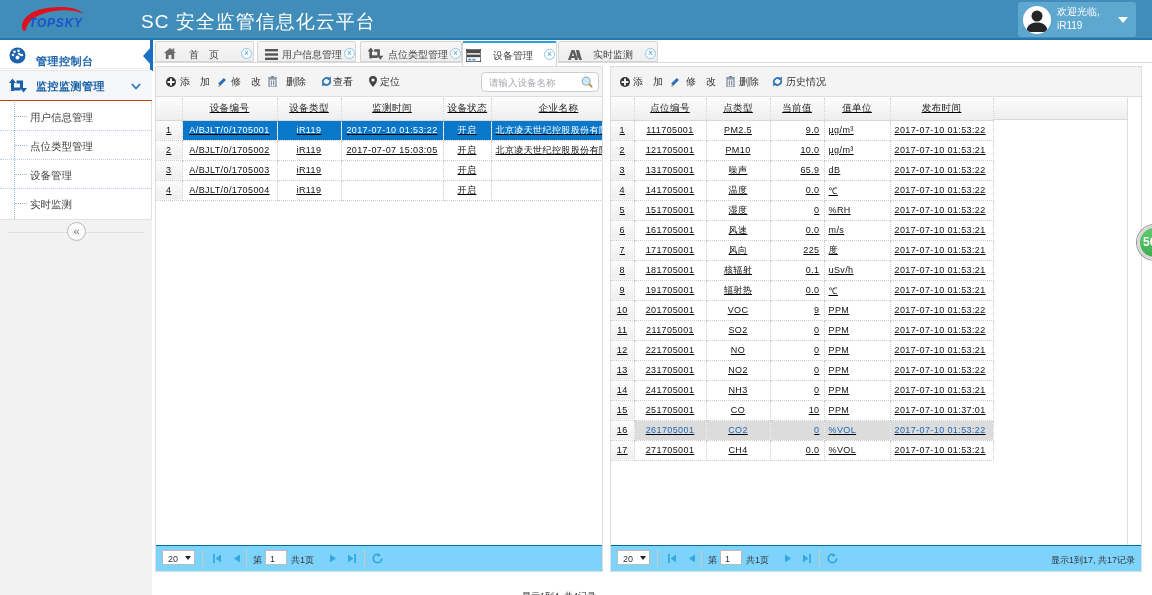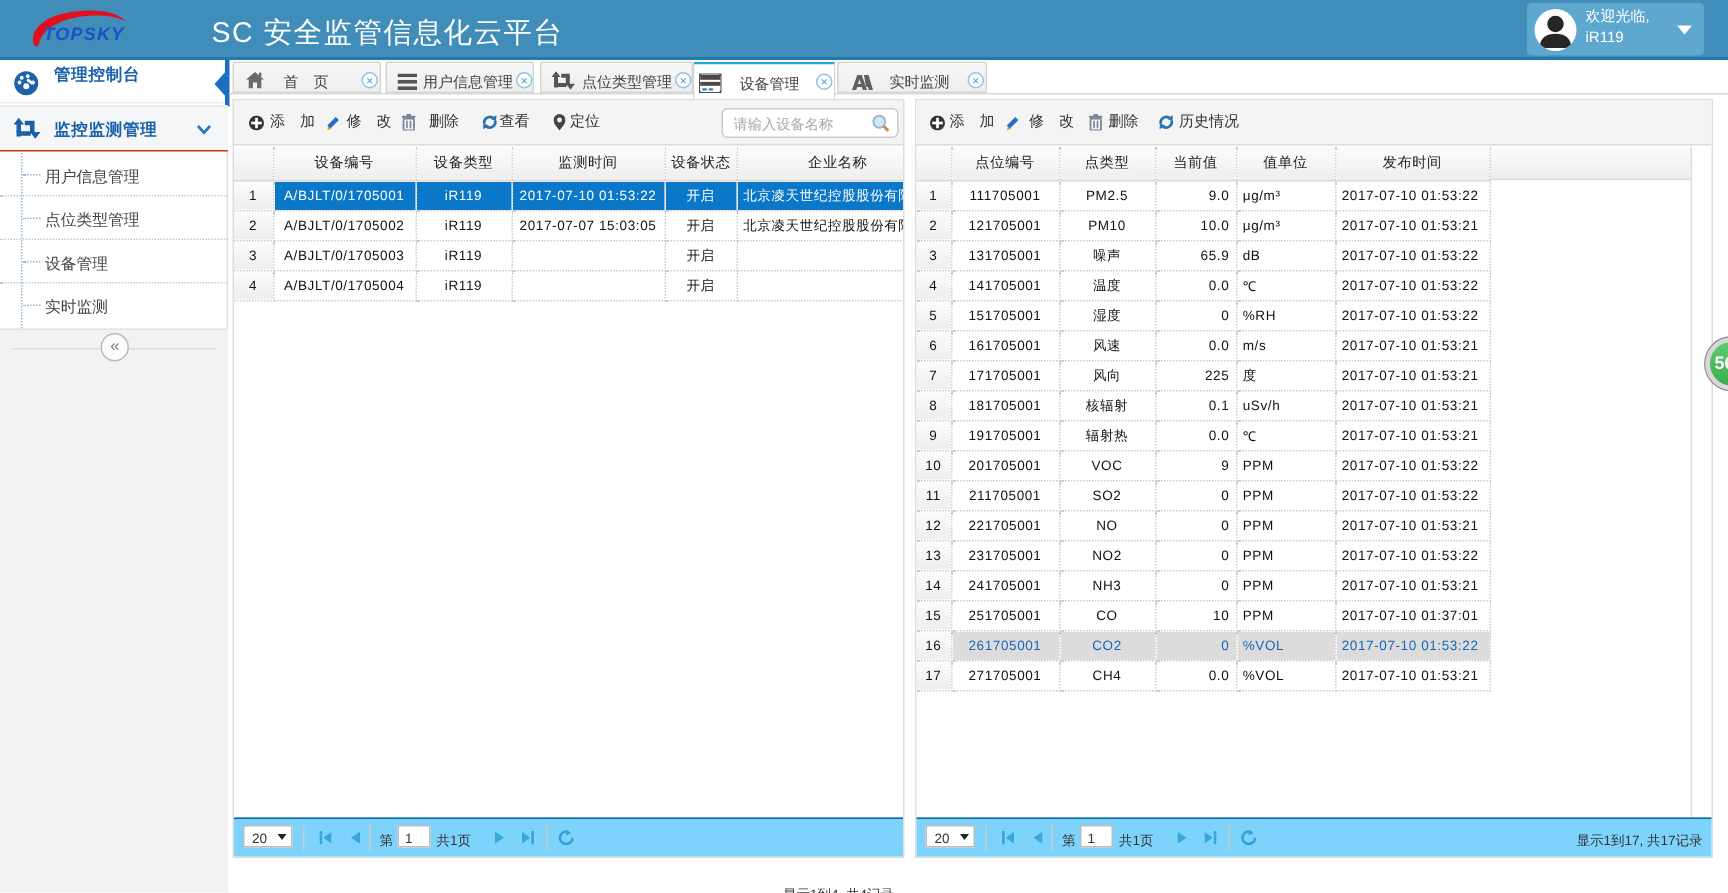--- a/index.html
+++ b/index.html
@@ -30,21 +30,21 @@
 .tab { position:absolute; top:0; height:21px; background:linear-gradient(#f7f7f7,#eee);
   border:1px solid #d4d4d4; border-radius:2px 2px 0 0; font-size:10px; color:#444; }
 .tab.active { background:#fff; border-top:2px solid #29a3dd; border-bottom:0; height:25px; }
 .tabline { position:absolute; left:0; top:21px; width:999px; height:1px; background:#dadada; }
 
 .panel { position:absolute; top:66px; height:506px; background:#fff;
   border:1px solid #ddd; }
 .toolbar { position:absolute; left:0; top:0; right:0; height:30px; background:#f4f4f4;
   border-bottom:1px solid #ddd; font-size:10px; color:#333; }
 .tbtn { position:absolute; top:0; height:30px; line-height:30px; white-space:nowrap; }
-.grid { position:absolute; left:0; top:31px; right:0; bottom:26px; overflow:hidden; }
+.grid { position:absolute; left:0; top:31px; right:0; bottom:26px; overflow:hidden;text-decoration:underline; }
 table.dg { border-collapse:collapse; table-layout:fixed; font-size:9px; color:#111; letter-spacing:0.4px; }
 table.dg td { height:20px; padding:0 4px; border-right:1px dotted #ccc;
   border-bottom:1px dotted #ccc; white-space:nowrap; overflow:hidden; }
 table.dg tr.hdr td { height:22px; background:linear-gradient(#fcfcfc,#eee);
   text-align:center; font-size:9.5px; color:#222; border-bottom:1px solid #d8d8d8; }
 td.rn { background:linear-gradient(#fcfcfc,#eee); text-align:center; }
 tr.sel td { background:#0a77c8; color:#fff; }
 tr.hl td { background:#dcdcdc; color:#1a66b8; }
 tr.sel td.rn, tr.hl td.rn { background:linear-gradient(#fcfcfc,#eee); color:#111; }
 .pager { position:absolute; left:0; bottom:0; right:0; height:26px; background:#7dd3fc;
@@ -83,21 +83,21 @@
   <div class="abs" style="left:0;top:1px;width:152px;height:28px;border-bottom:1px solid #eee;">
     <svg width="17" height="17" style="position:absolute;left:9px;top:6px" viewBox="0 0 17 17">
       <circle cx="8.5" cy="8.5" r="8" fill="#1a62ab"></circle>
       <circle cx="8.5" cy="10.5" r="2" fill="#fff"></circle>
       <rect x="9" y="5" width="5" height="2" rx="1" fill="#fff" transform="rotate(35 9 6)"></rect>
       <circle cx="4" cy="8" r="1.3" fill="#fff"></circle>
       <circle cx="5.5" cy="4.8" r="1.3" fill="#fff"></circle>
       <circle cx="9.5" cy="3.8" r="1.3" fill="#fff"></circle>
       <circle cx="13" cy="8" r="1.3" fill="#fff"></circle>
     </svg>
-    <span class="mtext" style="position:absolute;left:36px;top:1px;color:#1a62ab;font-weight:bold;font-size:11px;letter-spacing:0.5px;text-align:right;">管理控制台</span>
+    <span class="mtext" style="position:absolute;left:36px;top:13px;color:#1a62ab;font-weight:bold;font-size:11px;letter-spacing:0.5px;text-align:right;">管理控制台</span>
   </div>
   <div class="abs" style="left:143px;top:6px;width:0;height:0;border-top:10px solid transparent;border-bottom:10px solid transparent;border-right:9px solid #1b6ec2;"></div>
   <div class="abs" style="left:150px;top:0;width:3px;height:31px;background:#1b6ec2;"></div>
   <div class="abs" style="left:0;top:30px;width:152px;height:31px;background:#f5f6f7;border-top:1px solid #e8e8e8;border-bottom:1px solid #c2410c;">
     <svg width="18" height="16" style="position:absolute;left:9px;top:7px" viewBox="0 0 18 16">
       <path d="M2 5 L0 5 L3.5 0.5 L7 5 L5 5 L5 10 L2 10 Z" fill="#1a5fa8"></path>
       <path d="M4 2.5 L14 2.5 L14 5.5 L7.5 5.5 L7.5 2.5 Z" fill="#1a5fa8"></path>
       <path d="M11 11 L11 5 L14 5 L14 11 Z" fill="#1a5fa8"></path>
       <path d="M16 10 L18 10 L14.5 14.5 L11 10 L13 10 Z" fill="#1a5fa8"></path>
       <path d="M4 12.5 L11.5 12.5 L11.5 9.5 L4 9.5 Z" fill="#1a5fa8"></path>

